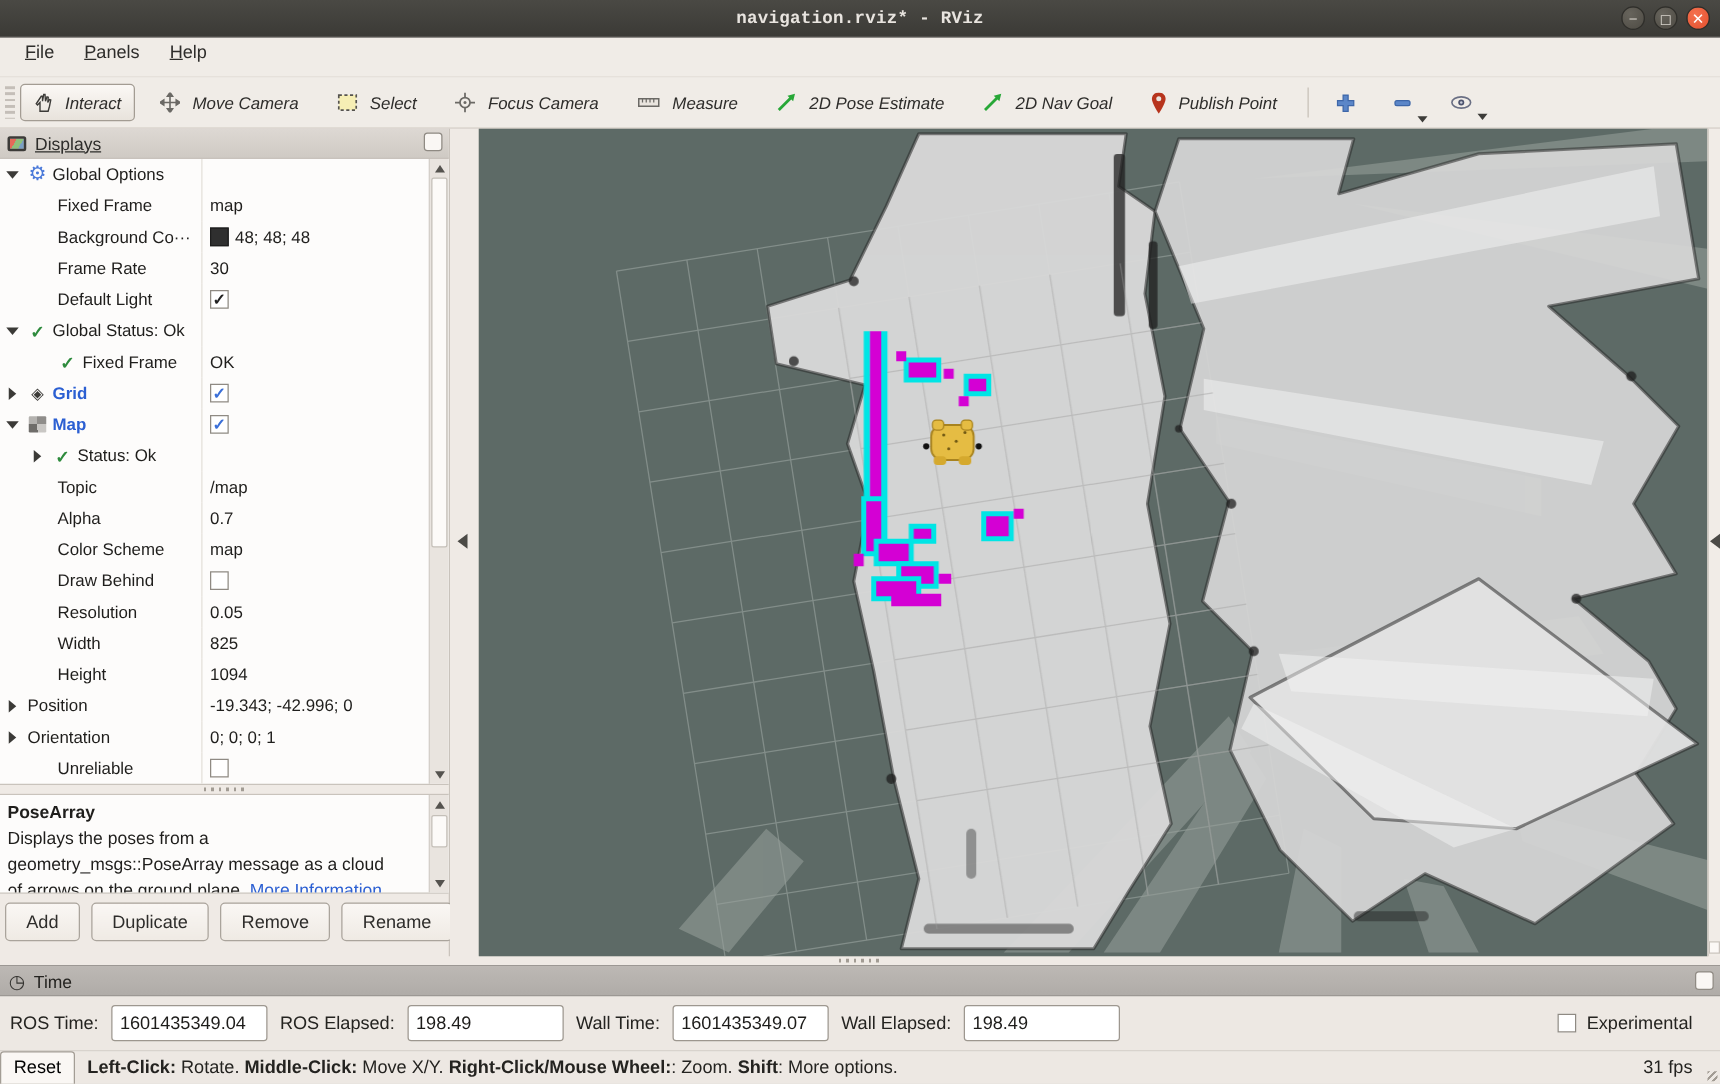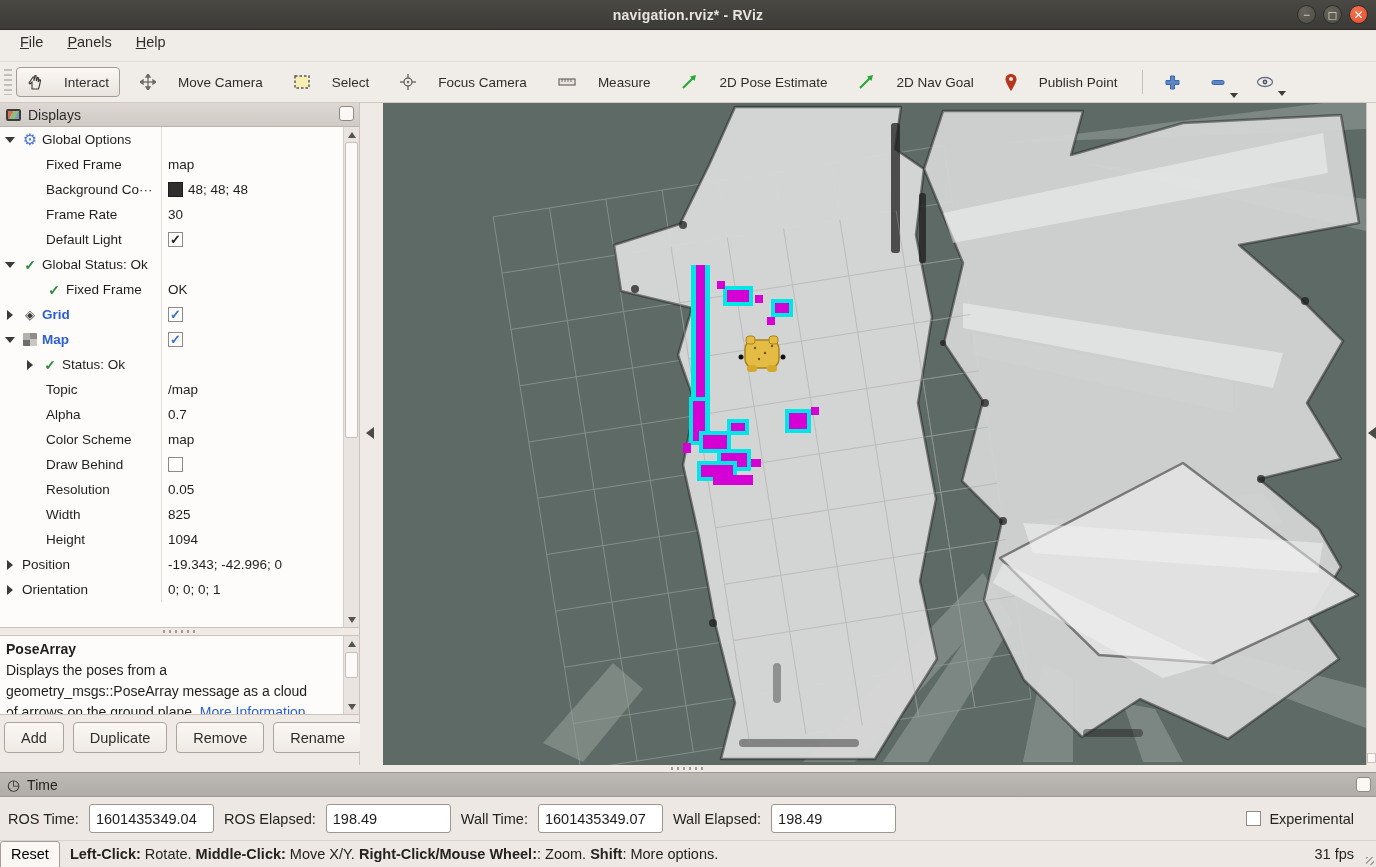--- a/index.html
+++ b/index.html
@@ -3,62 +3,62 @@
 <meta charset="utf-8">
 <style>
   * { margin:0; padding:0; box-sizing:border-box; }
   html,body { width:1376px; height:867px; overflow:hidden;
     font-family:"Liberation Sans", sans-serif; background:#ede8e3; }
 
   
   .titlebar { height:30px; background:linear-gradient(#4a4944,#3b3a36);
     display:flex; align-items:center; position:relative; border-bottom:1px solid #2c2b28;}
   .title { position:absolute; left:0; right:0; text-align:center; color:#e8e4df;
-    font-size:14px; font-weight:bold; letter-spacing:.2px;}
+    font-size:14px; font-weight:bold; letter-spacing:.2px;font-family:Liberation Mono, monospace;}
   .winbtns { position:absolute; right:8px; top:5px; display:flex; gap:7px;}
   .wbtn { width:19px; height:19px; border-radius:50%; display:flex; align-items:center;
     justify-content:center; font-size:12px; color:#d6d2cb; background:radial-gradient(circle at 35% 30%, #67645c,#4e4b44);
     border:1px solid #2f2e2a; cursor:default;}
   .wbtn.close { background:radial-gradient(circle at 35% 30%, #f4714f,#e4502e); color:#fff; }
 
   
   .menubar { height:32px; background:#f0ece7; display:flex; 
     padding-left:10px; gap:4px; border-bottom:1px solid #e2ddd7;}
   .menuitem { font-size:14.5px; color:#2e2d2b; padding:4px 10px; }
   .menuitem .mn { text-decoration:underline; }
 
   
   .toolbar { height:41px; background:#f0ece7; border-bottom:1px solid #cfc9c2;
     display:flex; align-items:center; padding-left:4px;}
   .grip { width:8px; height:26px; margin-right:4px;
     background:repeating-linear-gradient(#b9b3ac 0 2px, transparent 2px 5px);
     background-size:2px 100%; background-position:1px 0, 5px 0; opacity:.8;}
-  .tbtn { display:flex; align-items:center; gap:22px; padding:6px 10px; margin-right:9px;
-    font-size:13.5px; color:#2e2d2b; border:1px solid transparent; border-radius:4px; white-space:nowrap;}
+  .tbtn { display:flex; align-items:center; gap:10px; padding:6px 10px; margin-right:9px;
+    font-size:13.5px; color:#2e2d2b; border:1px solid transparent; border-radius:4px; white-space:nowrap;font-style:italic;}
   .tbtn.active { background:linear-gradient(#fbf8f5,#e8e3dc); border:1px solid #a39c93; }
   .tsep { width:1px; height:24px; background:#c6c0b8; margin:0 12px 0 4px;}
   .vbtn { position:relative; padding:4px 10px; margin-right:10px; }
   .dd { position:absolute; right:-2px; bottom:-4px; width:0; height:0;
     border-left:4px solid transparent; border-right:4px solid transparent; border-top:5px solid #3d3c39;}
   .icon-svg { display:block; }
 
   
   .main { display:flex; height:662px; }
   .leftcol { width:383px; display:flex; }
   .panelwrap { width:360px; background:#efeae5; border-right:1px solid #c9c3bc;
     display:flex; flex-direction:column; }
   .vsplit { width:23px; background:#efeae5; position:relative; }
   .collapse-arrow { position:absolute; top:324px; width:0; height:0;
     border-top:6px solid transparent; border-bottom:6px solid transparent;
     border-right:8px solid #4b4a46; }
   .vsplit .collapse-arrow { left:6px; }
 
   .panelheader { height:24px; display:flex; align-items:center; gap:7px;
     background:linear-gradient(#ddd8d3,#cfcac4); padding:0 6px; position:relative;
-    border-bottom:1px solid #bab4ad; font-size:14px; color:#2d2c2a;}
+    border-bottom:1px solid #bab4ad; font-size:14px; color:#2d2c2a;text-decoration:underline;}
   .monitor-icon { width:15px; height:12px; border:2px solid #3c3b38; border-radius:2px;
     background:linear-gradient(120deg,#e46a5a 0 35%, #8ec07c 35% 70%, #7aa0c4 70%); position:relative;}
   .floatbox { position:absolute; right:5px; top:3px; width:15px; height:15px;
     background:#faf7f4; border:1px solid #8f8a83; border-radius:3px;}
 
   
   .treearea { height:501px; display:flex; background:#fdfcfb; border-bottom:1px solid #c9c3bc;}
   .tree { flex:1; overflow:hidden; }
   .trow { height:25px; display:flex; align-items:center; font-size:13.5px; color:#1f1e1c; }
   .texp { width:20px; display:flex; justify-content:center; align-items:center; flex:none;}
@@ -413,20 +413,27 @@
           </div>
 
           <div class="trow">
             <span class="texp">
                 <span class="tri-r"></span>
               </span>
             <span class="tlabel">Orientation</span>
             <span class="tvalue">0; 0; 0; 1</span>
           </div>
 
+          <div class="trow">
+            <span class="ind1"></span>
+            <span class="tlabel">Unreliable</span>
+            <span class="tvalue">
+                <span class="cbox"></span>
+              </span>
+          </div>
 
         </div>
         <div class="sbar">
           <div class="sarr">
               <span class="up"></span>
             </div>
           <div class="strack">
             <div class="sthumb" style="top:0; height:63%;"></div>
           </div>
           <div class="sarr">

